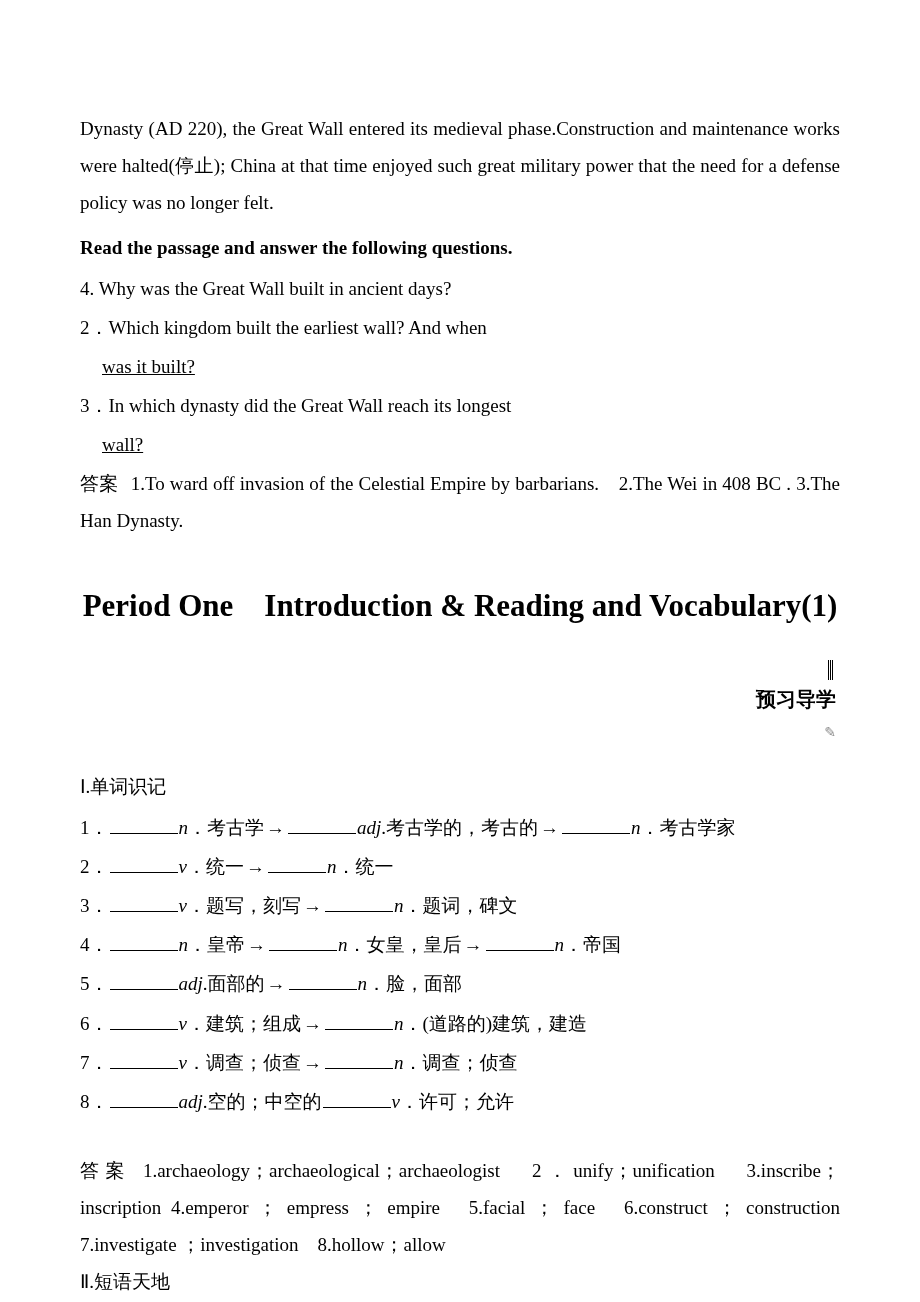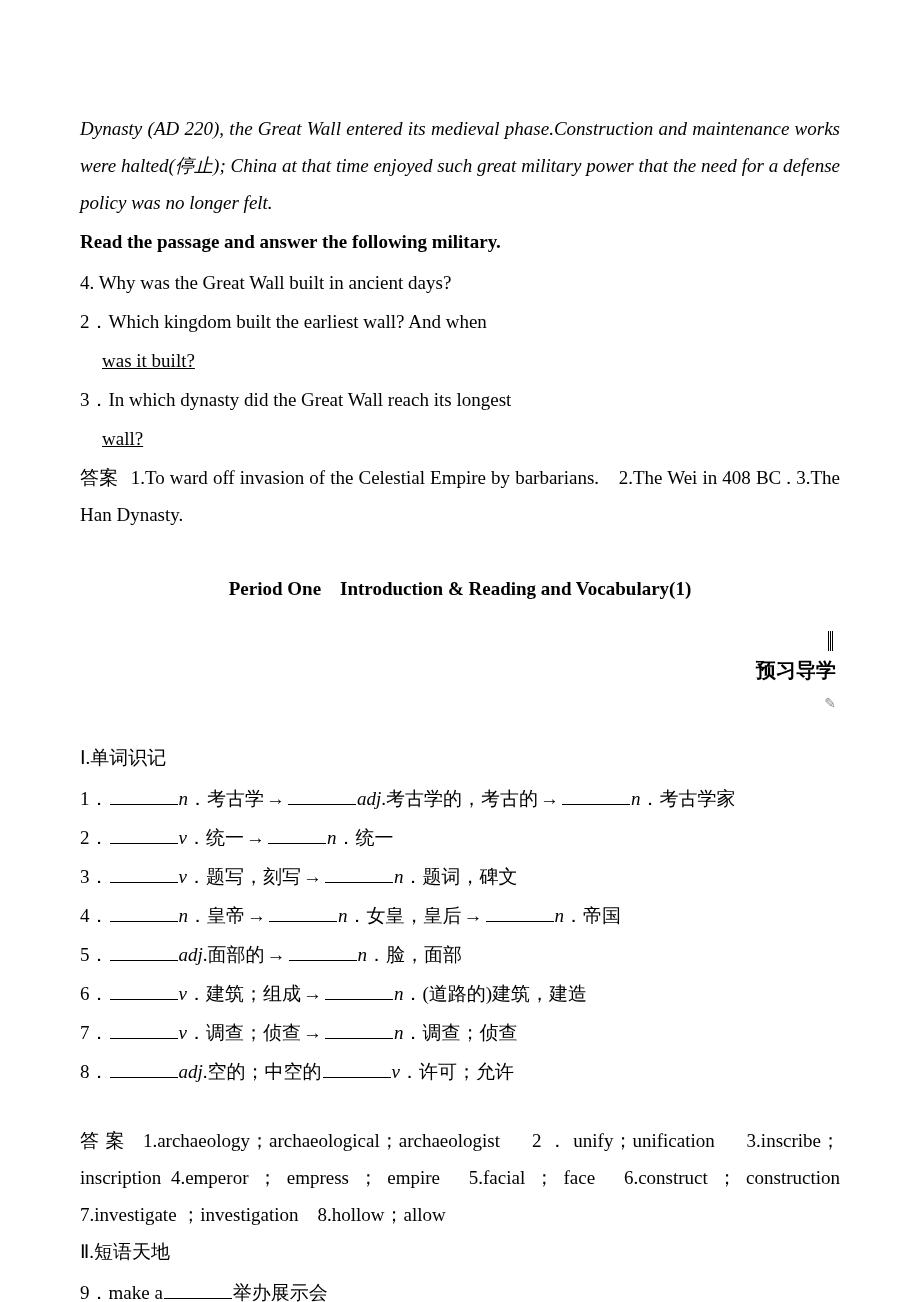--- a/index.html
+++ b/index.html
@@ -5,29 +5,29 @@
     * { box-sizing: border-box; margin: 0; padding: 0; }
     body {
       font-family: "Times New Roman", serif;
       font-size: 19px;
       line-height: 1.95;
       color: #000;
       background: #fff;
       padding: 110px 80px 80px 80px;
       width: 920px;
     }
-    .passage { text-align: justify; margin-bottom: 2px; font-style: italic; }
+    .passage { text-align: justify; margin-bottom: 8px; }
     .question-header { font-weight: bold; margin-bottom: 4px; }
     .question { margin-bottom: 2px; }
     .question-sub { padding-left: 22px; margin-bottom: 2px; text-decoration: underline; }
     .answer-line { text-align: justify; text-justify: inter-word; }
     .answer-label { font-family: "SimSun", serif; margin-right: 12px; }
     .period-title {
       font-weight: bold;
-      font-size: 19px;
+      font-size: 31px;
       text-align: center;
       margin: 36px 0 24px 0;
     }
     .section-banner {
       display: flex;
       align-items: flex-end;
       margin-bottom: 22px;
       padding-left: 60px;
       flex-direction: column;
     }
@@ -81,21 +81,21 @@
     }
     .answer-block { text-align: justify; font-family: "SimSun", serif; margin-top: 32px; }
     .answer-block .en { font-family: "Times New Roman", serif; }
     .arrow { margin: 0 2px; }
   </style>
 </head>
 <body>
 
 <div class="passage">Dynasty (AD 220), the Great Wall entered its medieval phase.Construction and maintenance works were halted(停止); China at that time enjoyed such great military power that the need for a defense policy was no longer felt.</div>
 
-<div class="question-header">Read the passage and answer the following military.</div>
+<div class="question-header">Read the passage and answer the following questions.</div>
 
 <div class="question">4. Why was the Great Wall built in ancient days?</div>
 <div class="question">2．Which kingdom built the earliest wall? And when</div>
 <div class="question-sub">was it built?</div>
 <div class="question">3．In which dynasty did the Great Wall reach its longest</div>
 <div class="question-sub">wall?</div>
 
 <div class="answer-line">
   <span class="answer-label">答案</span><span>1.To ward off invasion of the Celestial Empire by barbarians.　2.The Wei in 408 BC . 3.The Han Dynasty.</span>
 </div>

